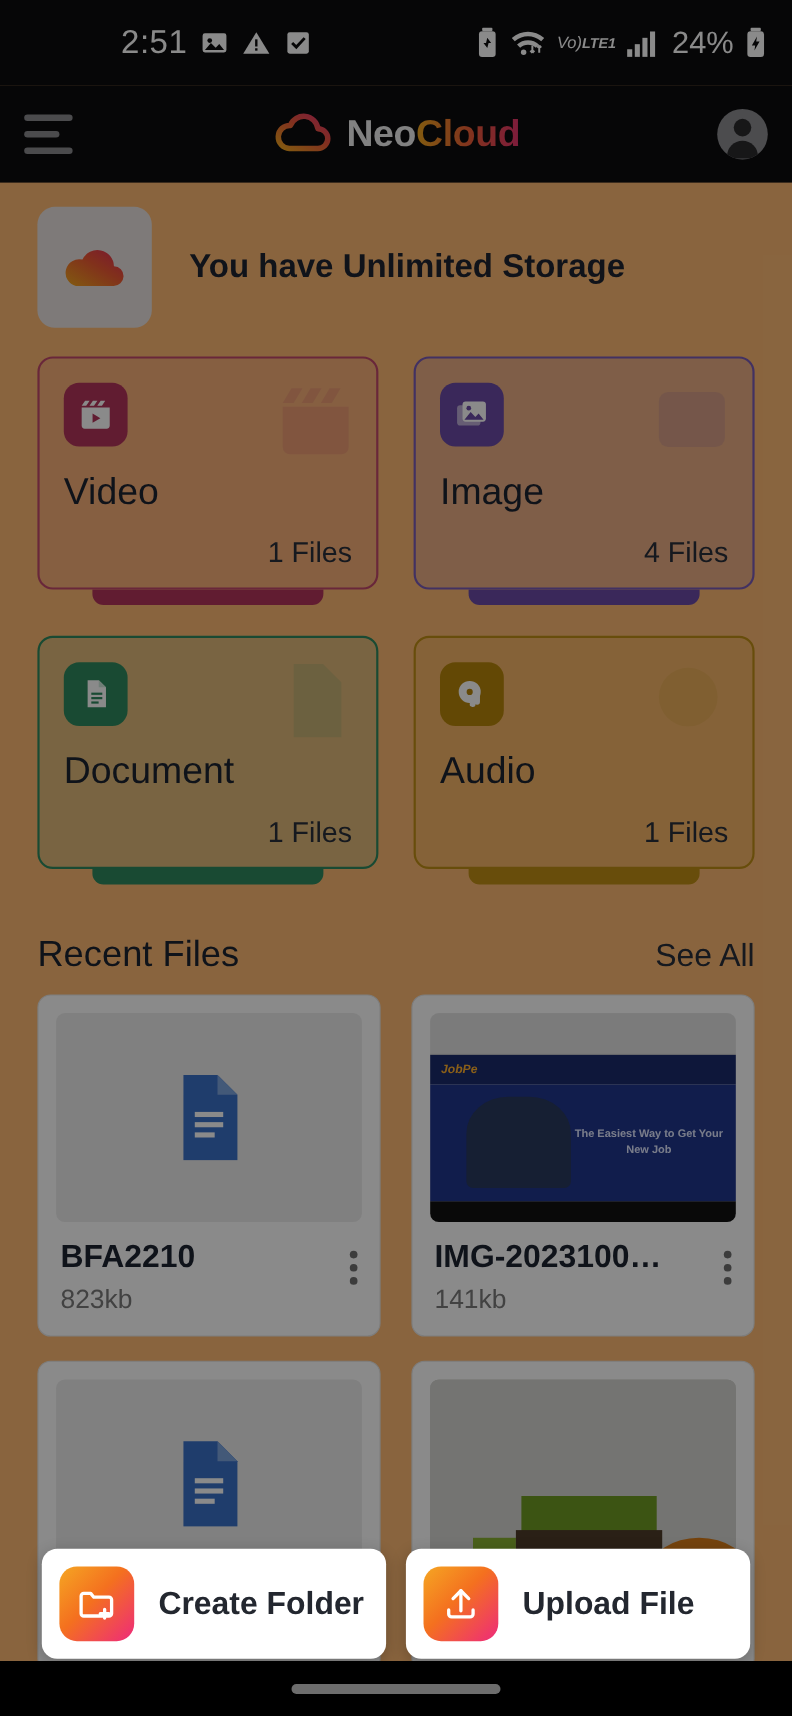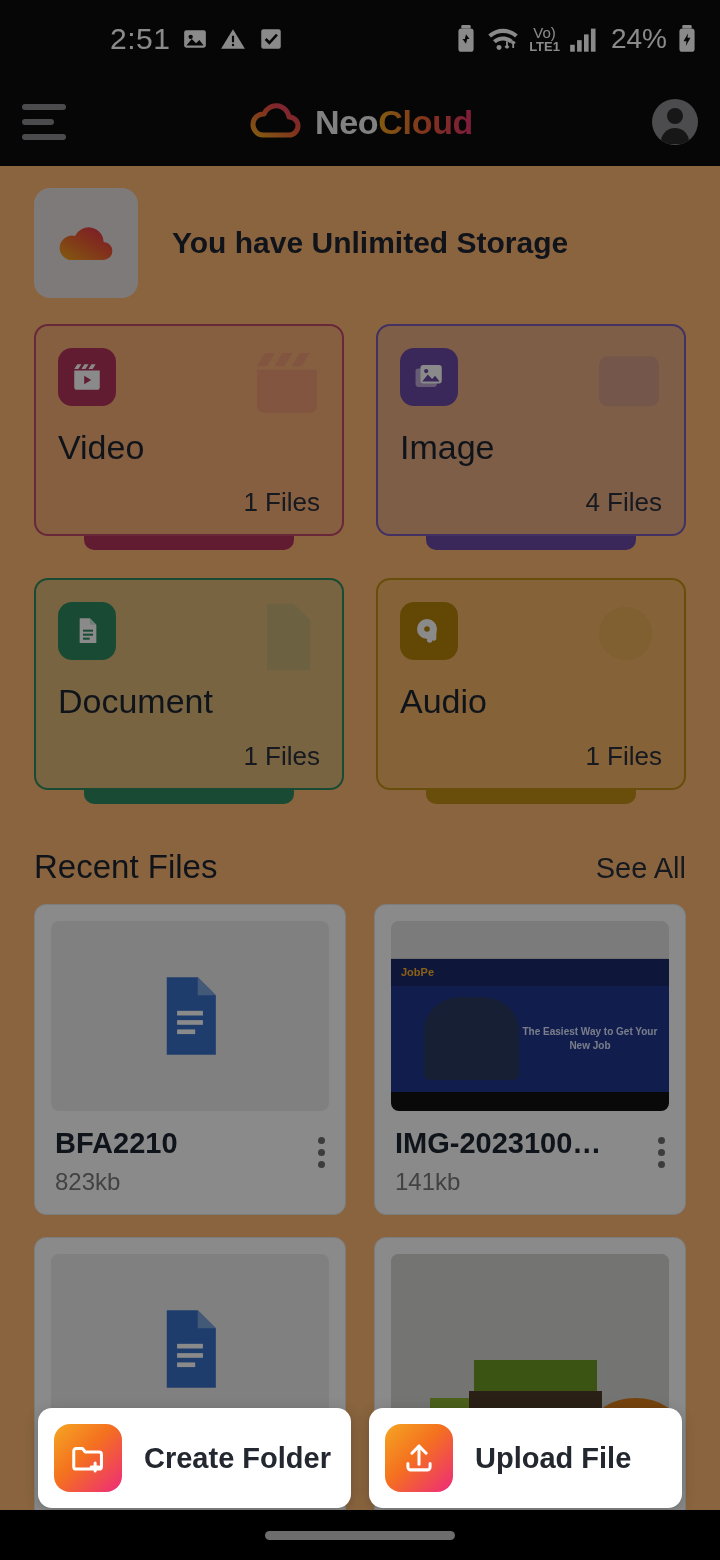--- a/index.html
+++ b/index.html
@@ -94,21 +94,21 @@
   }
   .file-meta{ display:flex; align-items:flex-start; justify-content:space-between; padding:16px 4px 6px; }
   .file-name{ font-size:29px; font-weight:700; color:#1d2330; white-space:nowrap; overflow:hidden; }
   .file-size{ font-size:24px; color:#7a7a7a; margin-top:8px; }
   .kebab{ display:flex; flex-direction:column; gap:5px; padding-top:10px; }
   .kebab i{ width:7px;height:7px;border-radius:50%;background:#6f6f6f; display:block; }
 
   
   .shot{ position:absolute; inset:0; background:#fff; }
   .shot-chrome{ height:20%; background:#e3e3e3; border-bottom:1px solid #cfcfcf; }
-  .shot-nav{ height:14%; background:#1b2b6b; display:flex;align-items:center;gap:8px; padding:0 10px; }
+  .shot-nav{ height:14%; background:#1b2b6b; display:flex;align-items:center;gap:8px; padding:0 10px;font-style:italic; }
   .shot-logo{ font-size:11px; color:#ffb02e; font-weight:700; }
   .shot-hero{ height:56%; background:#20368c; position:relative; display:flex; align-items:center; }
   .shot-person{ width:34%; height:78%; margin-left:12%; background:#2a3a5e; border-radius:40% 40% 6px 6px; }
   .shot-head{ font-size:10px; color:#dfe6ff; font-weight:700; text-align:center; flex:1; padding-right:8px; line-height:1.35; }
   .shot-task{ height:10%; background:#111; }
 
   .veg{ position:absolute; inset:0; background:#dcdcd6; }
   .veg-sky{ position:absolute; inset:0; background:#d6d6d2; }
   .veg-green{ position:absolute; left:30%; bottom:26%; width:44%; height:18%; background:#6f9b24; }
   .veg-brown{ position:absolute; left:28%; bottom:4%; width:48%; height:24%; background:#4e3b2a; }
@@ -180,21 +180,21 @@
       </span>
       <span class="ic">
         <svg width="34" height="26" viewBox="0 0 30 22">
           <path d="M2 7C6 3.6 10.4 2 15 2s9 1.6 13 5l-2.4 2.6C22.2 6.9 18.7 5.6 15 5.6S7.8 6.9 4.4 9.6z" fill="#fff"></path>
           <path d="M6.2 12.2C8.6 10 11.7 8.8 15 8.8s6.4 1.2 8.8 3.4l-2.5 2.6c-1.7-1.5-3.9-2.4-6.3-2.4s-4.6.9-6.3 2.4z" fill="#fff"></path>
           <circle cx="11.5" cy="18.5" r="2.2" fill="#fff"></circle>
           <path d="M18.5 13l0 6M18.5 19l-1.6-1.8M18.5 19l1.6-1.8" stroke="#fff" stroke-width="1.6" fill="none"></path>
           <path d="M24 19l0-6M24 13l-1.6 1.8M24 13l1.6 1.8" stroke="#fff" stroke-width="1.6" fill="none"></path>
         </svg>
       </span>
-      <span class="ic" style="flex-direction:column;line-height:1;">
+      <span class="ic" style="flex-direction:row;line-height:1;font-style:italic;">
         <span style="font-size:15px;color:#fff;">Vo)</span>
         <span style="font-size:13px;color:#fff;font-weight:700;">LTE1</span>
       </span>
       <span class="ic">
         <svg width="30" height="26" viewBox="0 0 26 22">
           <rect x="1" y="16" width="4" height="6" fill="#fff"></rect>
           <rect x="7" y="12" width="4" height="10" fill="#fff"></rect>
           <rect x="13" y="7" width="4" height="15" fill="#fff"></rect>
           <rect x="19" y="2" width="4" height="20" fill="#fff"></rect>
         </svg>

